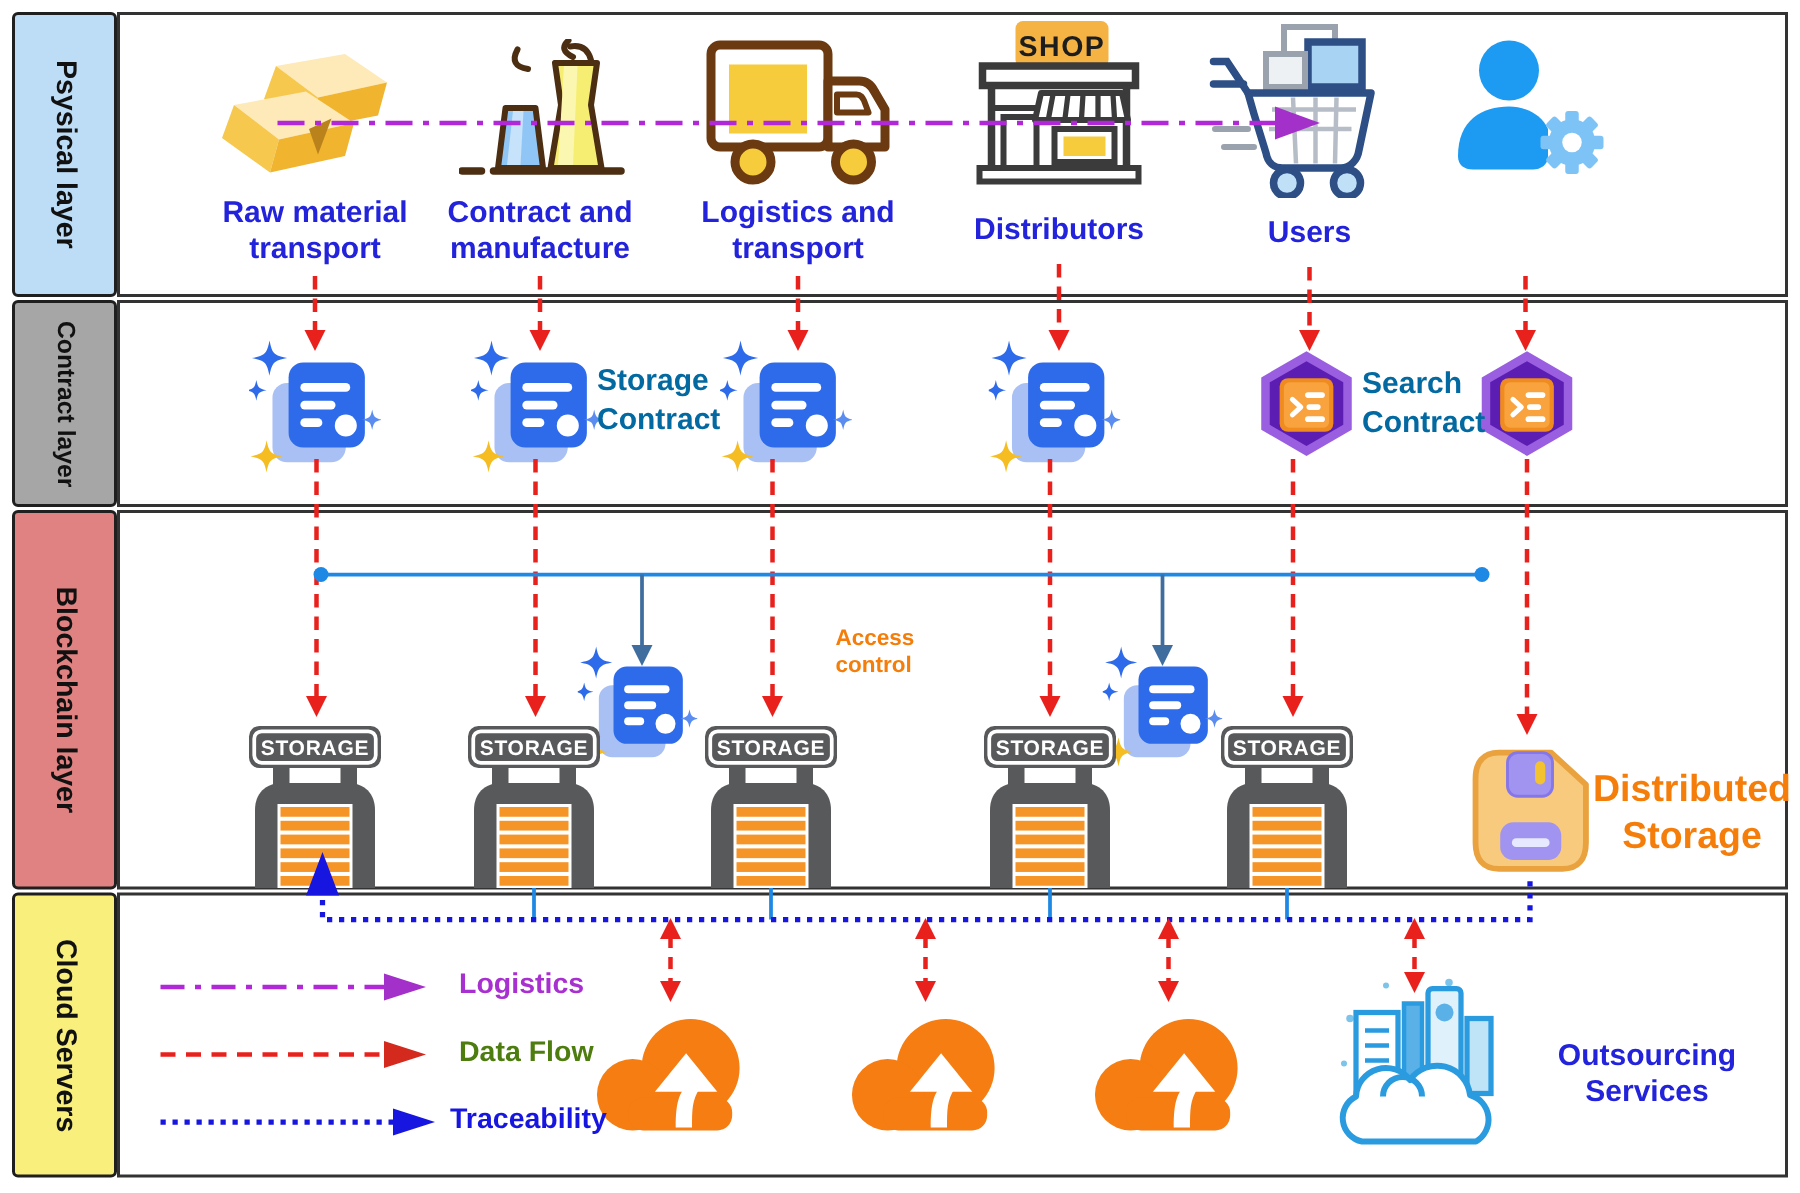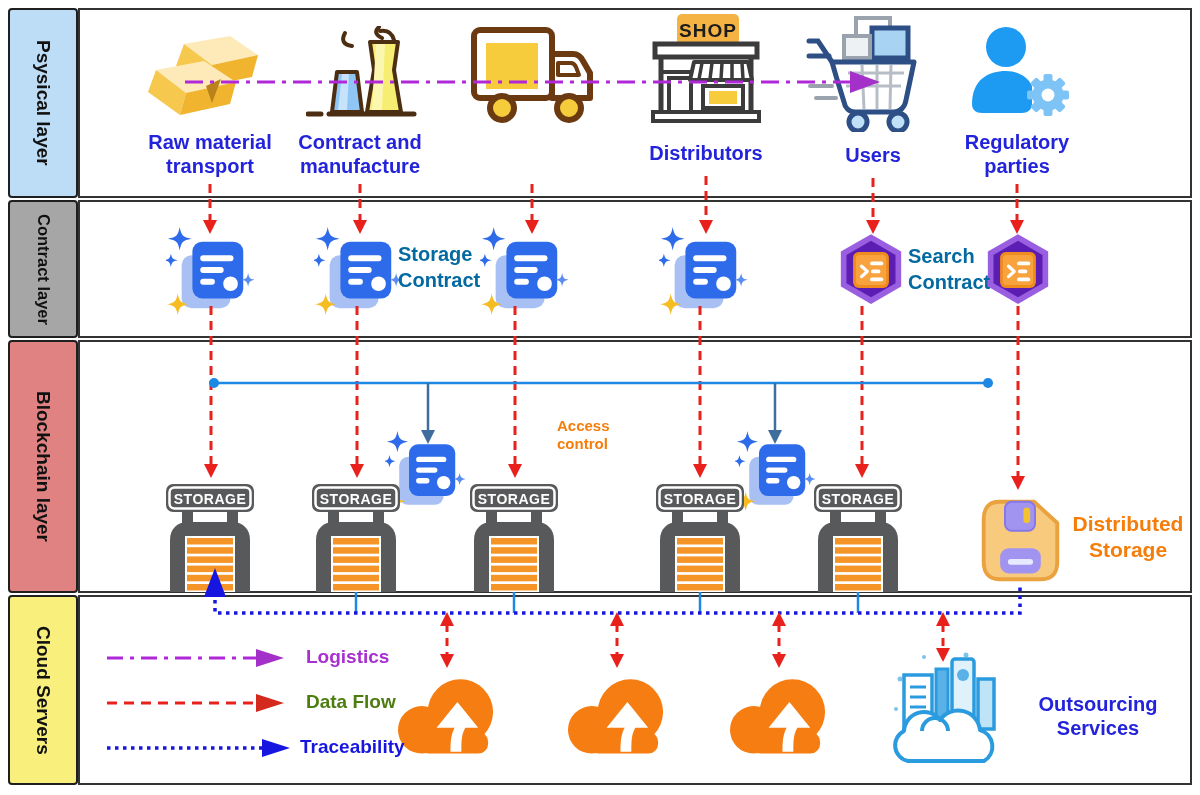--- a/index.html
+++ b/index.html
@@ -200,23 +200,23 @@
     </svg>
   <svg class="icon" style="left:806px;top:12px" width="125" height="120">
       <use href="#cart"></use>
     </svg>
   <svg class="icon" style="left:962px;top:24px" width="112" height="102">
       <use href="#person-gear"></use>
     </svg>
 
   <div class="lbl blue" style="left:128px;top:130px;width:164px;">Raw material transport</div>
   <div class="lbl blue" style="left:278px;top:130px;width:164px;">Contract and manufacture</div>
+  <div class="lbl blue" style="left:450px;top:130px;width:164px;">Logistics and transport</div>
   <div class="lbl blue" style="left:626px;top:141px;width:160px;">Distributors</div>
   <div class="lbl blue" style="left:811px;top:143px;width:124px;">Users</div>
-  <div class="lbl blue" style="left:937px;top:130px;width:160px;">Regulatory parties</div>
 
   <svg class="icon" style="left:166px;top:226px" width="88" height="90">
       <use href="#contract-doc"></use>
     </svg>
   <svg class="icon" style="left:314px;top:226px" width="88" height="90">
       <use href="#contract-doc"></use>
     </svg>
   <svg class="icon" style="left:480px;top:226px" width="88" height="90">
       <use href="#contract-doc"></use>
     </svg>
@@ -252,21 +252,21 @@
     </svg>
   <svg class="icon" style="left:650px;top:480px" width="100" height="112">
       <use href="#storage"></use>
     </svg>
   <svg class="icon" style="left:808px;top:480px" width="100" height="112">
       <use href="#storage"></use>
     </svg>
   <svg class="icon" style="left:974px;top:494px" width="92" height="92">
       <use href="#floppy"></use>
     </svg>
-  <div class="lbl orange" style="left:1060px;top:511px;width:136px;font-size:21px;text-align:center;">Distributed Storage</div>
+  <div class="lbl orange" style="left:1060px;top:511px;width:136px;font-size:25px;text-align:center;">Distributed Storage</div>
 
   <svg class="icon" style="left:395px;top:668px" width="104" height="92">
       <use href="#cloud-up"></use>
     </svg>
   <svg class="icon" style="left:565px;top:668px" width="104" height="92">
       <use href="#cloud-up"></use>
     </svg>
   <svg class="icon" style="left:727px;top:668px" width="104" height="92">
       <use href="#cloud-up"></use>
     </svg>

